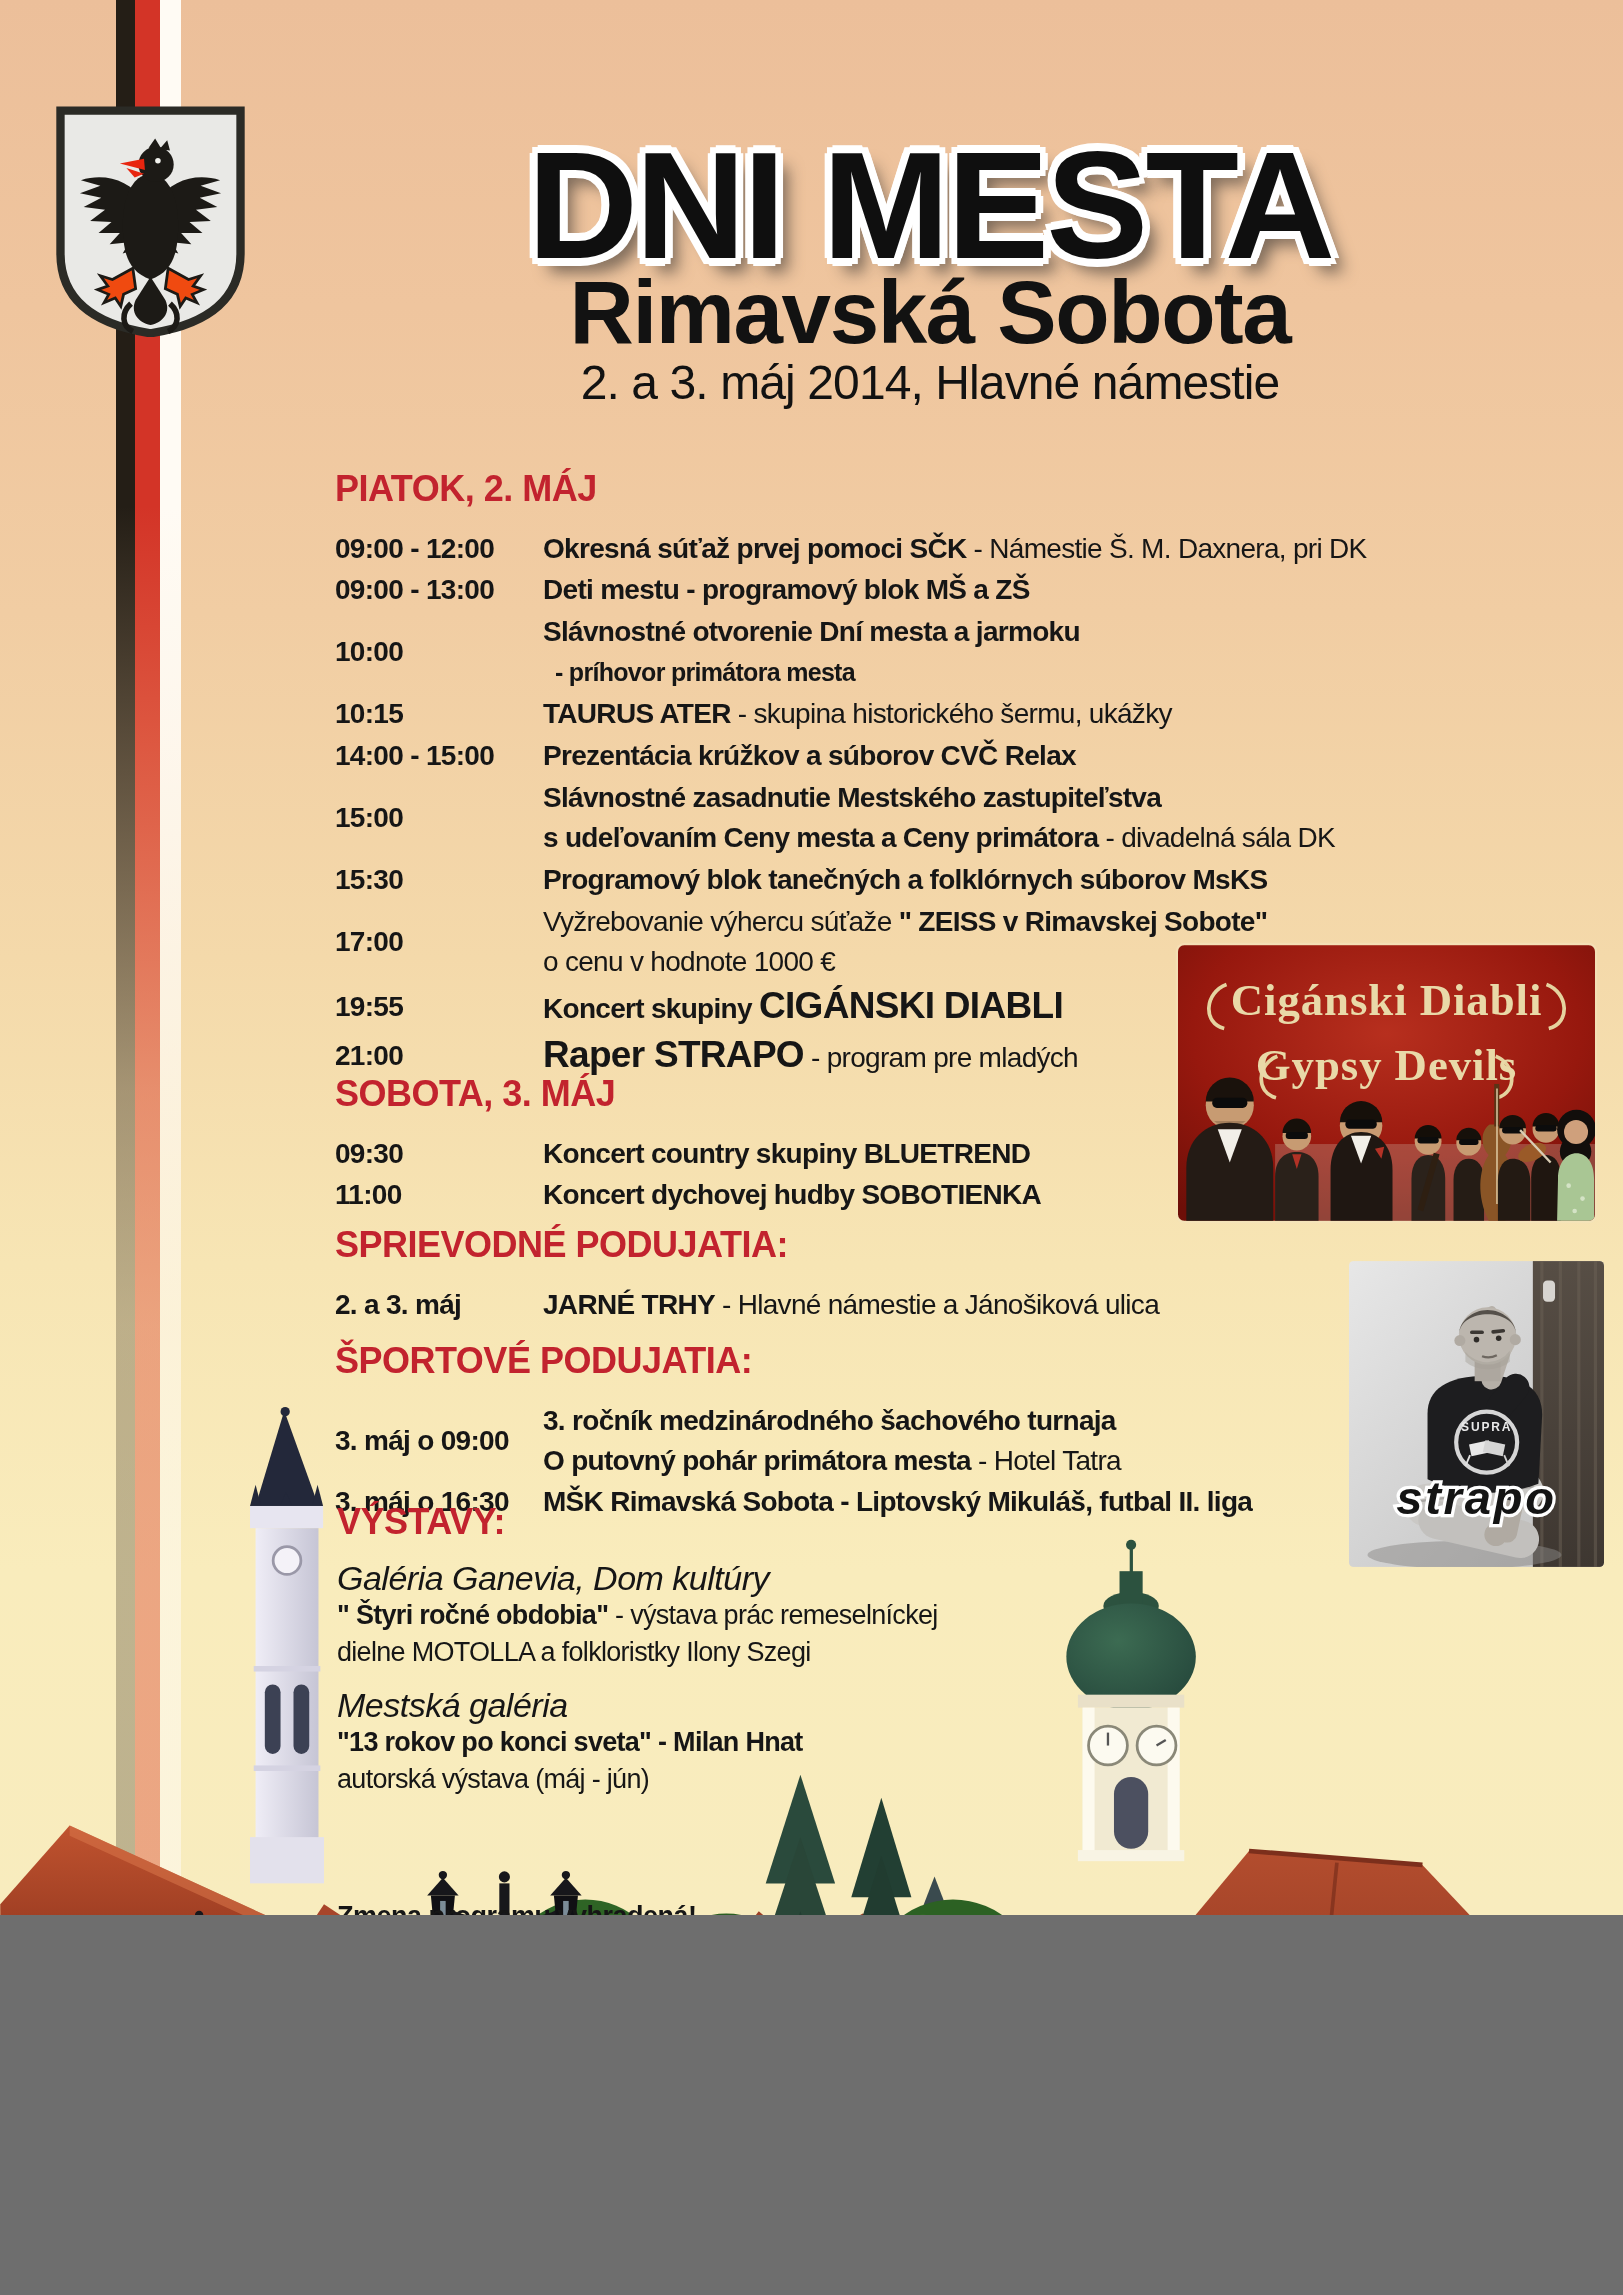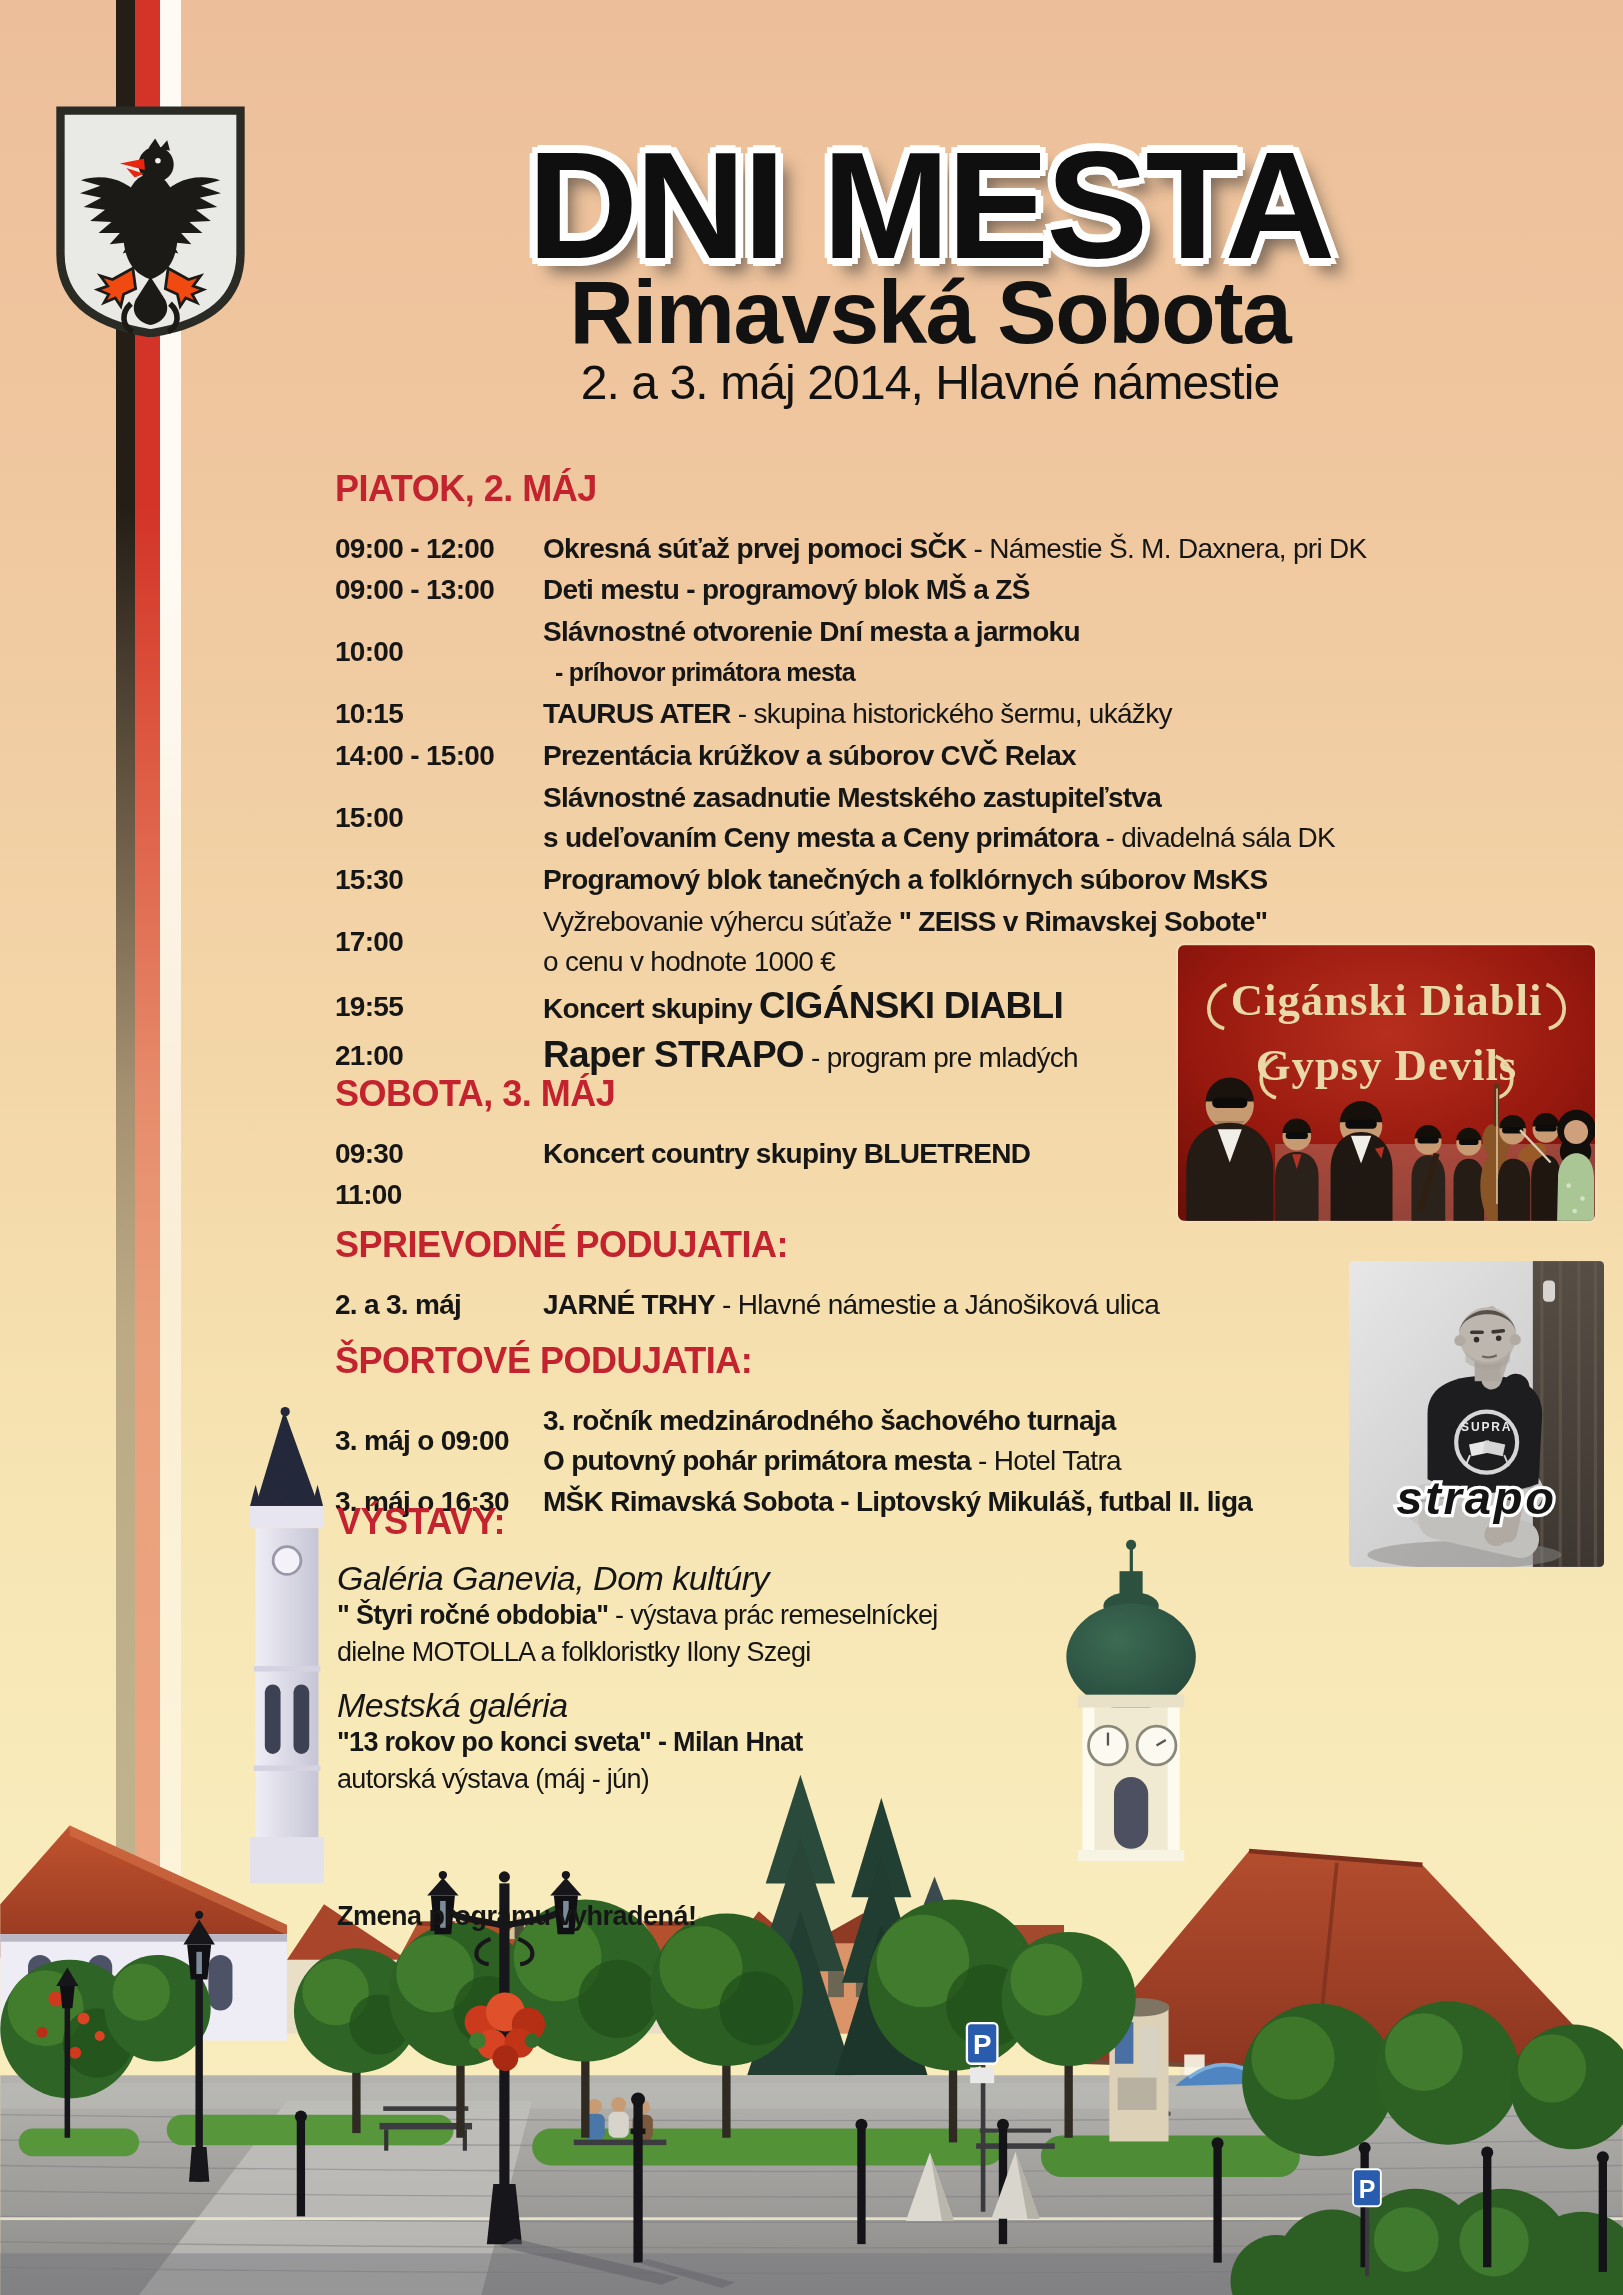--- a/index.html
+++ b/index.html
@@ -1,18 +1,18 @@
 <!DOCTYPE html>
 <html style="font-size:7.4px"><head>
 <meta charset="utf-8">
 <style>
   *{box-sizing:border-box;margin:0;padding:0}
   html,body{background:#6e6e6e}
   .poster{
-    position:relative;width:1623px;height:2295px;overflow:hidden;margin:0 auto;
+    position:relative;width:1623px;height:1915px;overflow:hidden;margin:0 auto;
     font-family:"Liberation Sans",sans-serif;color:#161616;
     background:linear-gradient(180deg,#ecbf9a 0%,#efc59e 16%,#f1cda3 32%,#f4d9aa 50%,#f7e5b4 66%,#f9ecbc 82%,#f8ecbe 100%);
   }
   
   .stripe{position:absolute;left:116px;top:0;width:66px;height:1948px;display:flex;z-index:1}
   .stripe .c1{width:19.4px;background:linear-gradient(180deg,rgba(36,30,22,1) 0%,rgba(36,30,22,1) 26%,rgba(56,47,35,.82) 38%,rgba(56,47,35,.42) 56%,rgba(56,47,35,.30) 68%,rgba(56,47,35,.30) 100%)}
   .stripe .c2{width:25px;background:linear-gradient(180deg,rgba(211,52,39,1) 0%,rgba(211,52,39,1) 26%,rgba(219,77,56,.92) 38%,rgba(219,77,56,.55) 56%,rgba(219,77,56,.44) 68%,rgba(219,77,56,.44) 100%)}
   .stripe .c3{width:21px;background:linear-gradient(180deg,rgba(255,251,244,1) 0%,rgba(255,251,244,1) 26%,rgba(255,251,244,.9) 38%,rgba(255,251,244,.68) 56%,rgba(255,251,244,.55) 68%,rgba(255,251,244,.55) 100%)}
   .crest{position:absolute;left:53px;top:105px;width:195px;height:232px;z-index:3}
   
@@ -159,20 +159,23 @@
     <div class="sec-h">SOBOTA, 3. MÁJ</div>
       <div class="rows">
         <div class="row">
           <div class="time">09:30</div>
           <div class="desc">
             <div class="line"><span class="seg-b">Koncert country skupiny BLUETREND</span></div>
           </div>
         </div>
         <div class="row">
           <div class="time">11:00</div>
+          <div class="desc">
+            <div class="line"><span class="seg-b">Koncert dychovej hudby SOBOTIENKA</span></div>
+          </div>
         </div>
       </div>
   </div>
   <div class="sec" style="top:1224px">
     <div class="sec-h">SPRIEVODNÉ PODUJATIA:</div>
       <div class="rows">
         <div class="row">
           <div class="time">2. a 3. máj</div>
           <div class="desc">
             <div class="line"><span class="seg-b">JARNÉ TRHY</span><span class=""> - Hlavné námestie a Jánošiková ulica</span></div>

